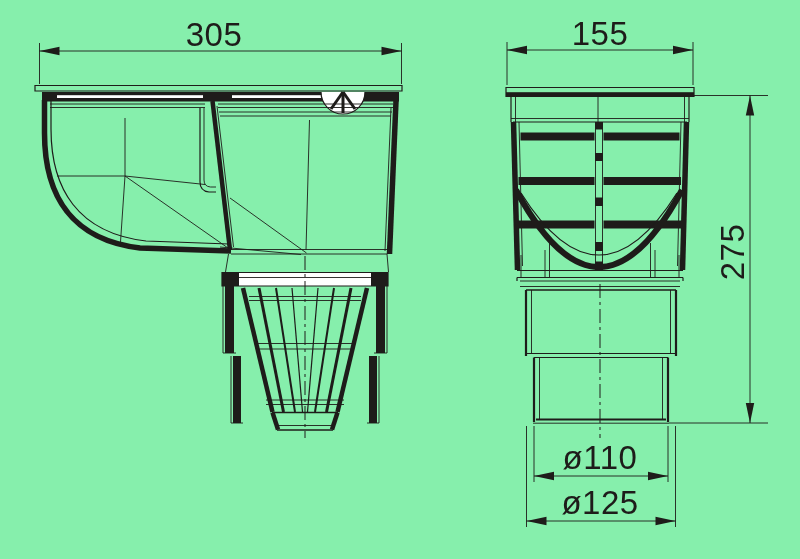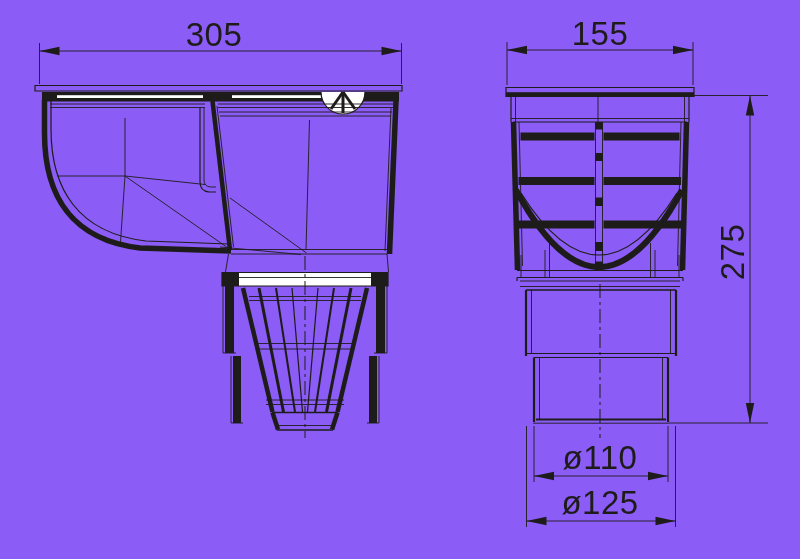--- a/index.html
+++ b/index.html
@@ -1,16 +1,16 @@
 <!DOCTYPE html>
 <html><head>
 <meta charset="utf-8">
 <style>
   html,body{margin:0;padding:0;background:#ffffff;}
-  .stage{width:800px;height:559px;background:#8b5cf6;position:relative;overflow:hidden;}
+  .stage{width:800px;height:559px;background:#86efac;position:relative;overflow:hidden;}
   svg{display:block;}
   .ln{stroke:#1e1c1a;fill:none;stroke-width:1.2px;}
   .ln09{stroke:#1e1c1a;fill:none;stroke-width:0.9px;}
   .ln16{stroke:#1e1c1a;fill:none;stroke-width:1.6px;}
   .ln22{stroke:#1e1c1a;fill:none;stroke-width:2.2px;}
   .th45{stroke:#1e1c1a;fill:none;stroke-width:4.5px;}
   .th55{stroke:#1e1c1a;fill:none;stroke-width:5.5px;}
   .th3{stroke:#1e1c1a;fill:none;stroke-width:3px;}
   .th2{stroke:#1e1c1a;fill:none;stroke-width:2px;}
   .fillk{fill:#1e1c1a;stroke:none;}

